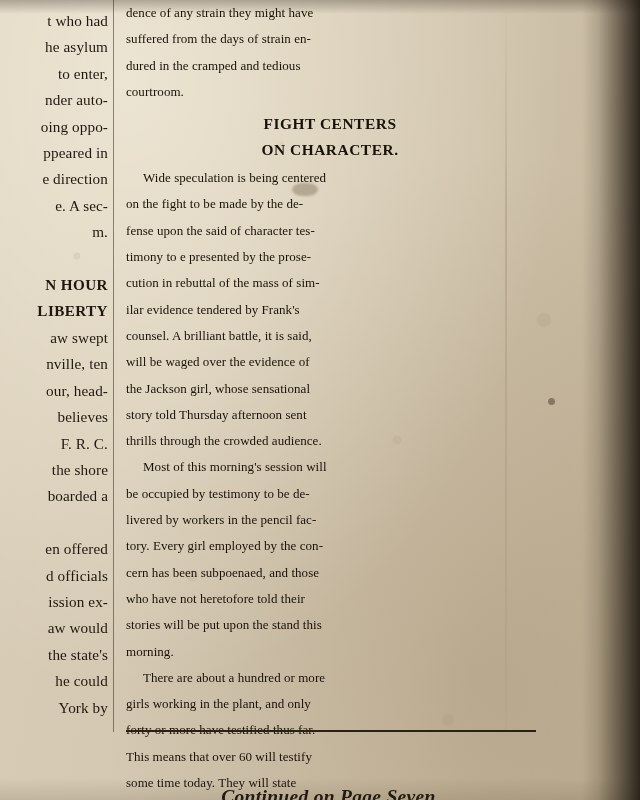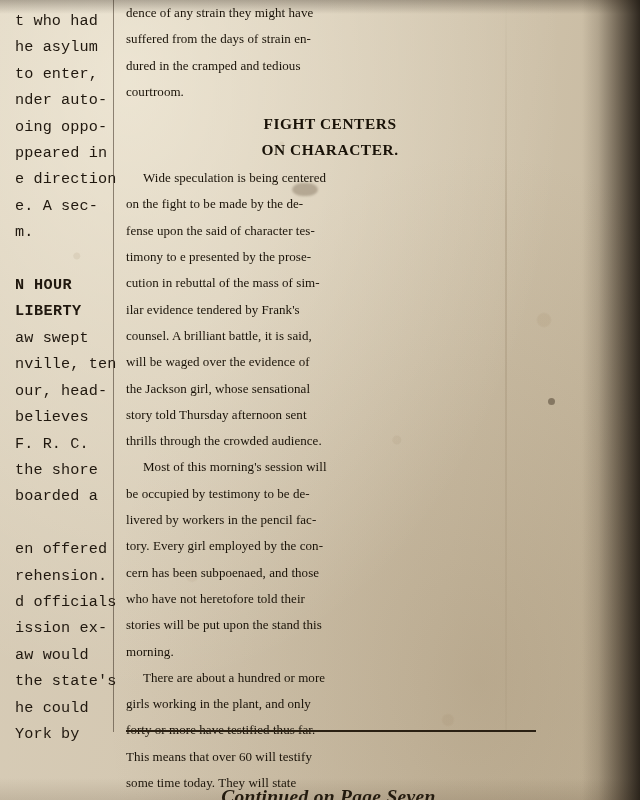--- a/index.html
+++ b/index.html
@@ -69,26 +69,26 @@
     height: 732px;
     background: rgba(60,48,35,0.55);
   }
 
   
   #left-col {
     position: absolute;
     left: 0;
     top: 0;
     width: 108px;
-    padding: 0 4px 0 15px;
+    padding: 0 4px 0 0;
     font-size: 15.2px;
     line-height: 26.4px;
     color: #20180f;
+    text-align: right;
     letter-spacing: .1px;
-    font-family: Liberation Mono, monospace;
   }
   #left-col .lines { margin-top: 8px; }
   #left-col .ln { white-space: nowrap; }
   #left-col .ln.blank { visibility: hidden; }
   #left-col .head {
     font-weight: bold;
     letter-spacing: .4px;
   }
 
   
@@ -200,21 +200,20 @@
         <div class="ln head">LIBERTY</div>
         <div class="ln">aw swept</div>
         <div class="ln">nville, ten</div>
         <div class="ln">our, head-</div>
         <div class="ln">believes</div>
         <div class="ln">F. R. C.</div>
         <div class="ln">the shore</div>
         <div class="ln">boarded a</div>
         <div class="ln blank">&nbsp;</div>
         <div class="ln">en offered</div>
-        <div class="ln">rehension.</div>
         <div class="ln">d officials</div>
         <div class="ln">ission ex-</div>
         <div class="ln">aw would</div>
         <div class="ln">the state's</div>
         <div class="ln">he could</div>
         <div class="ln">York by</div>
       </div>
   </div>
 
   <div class="column-rule"></div>

